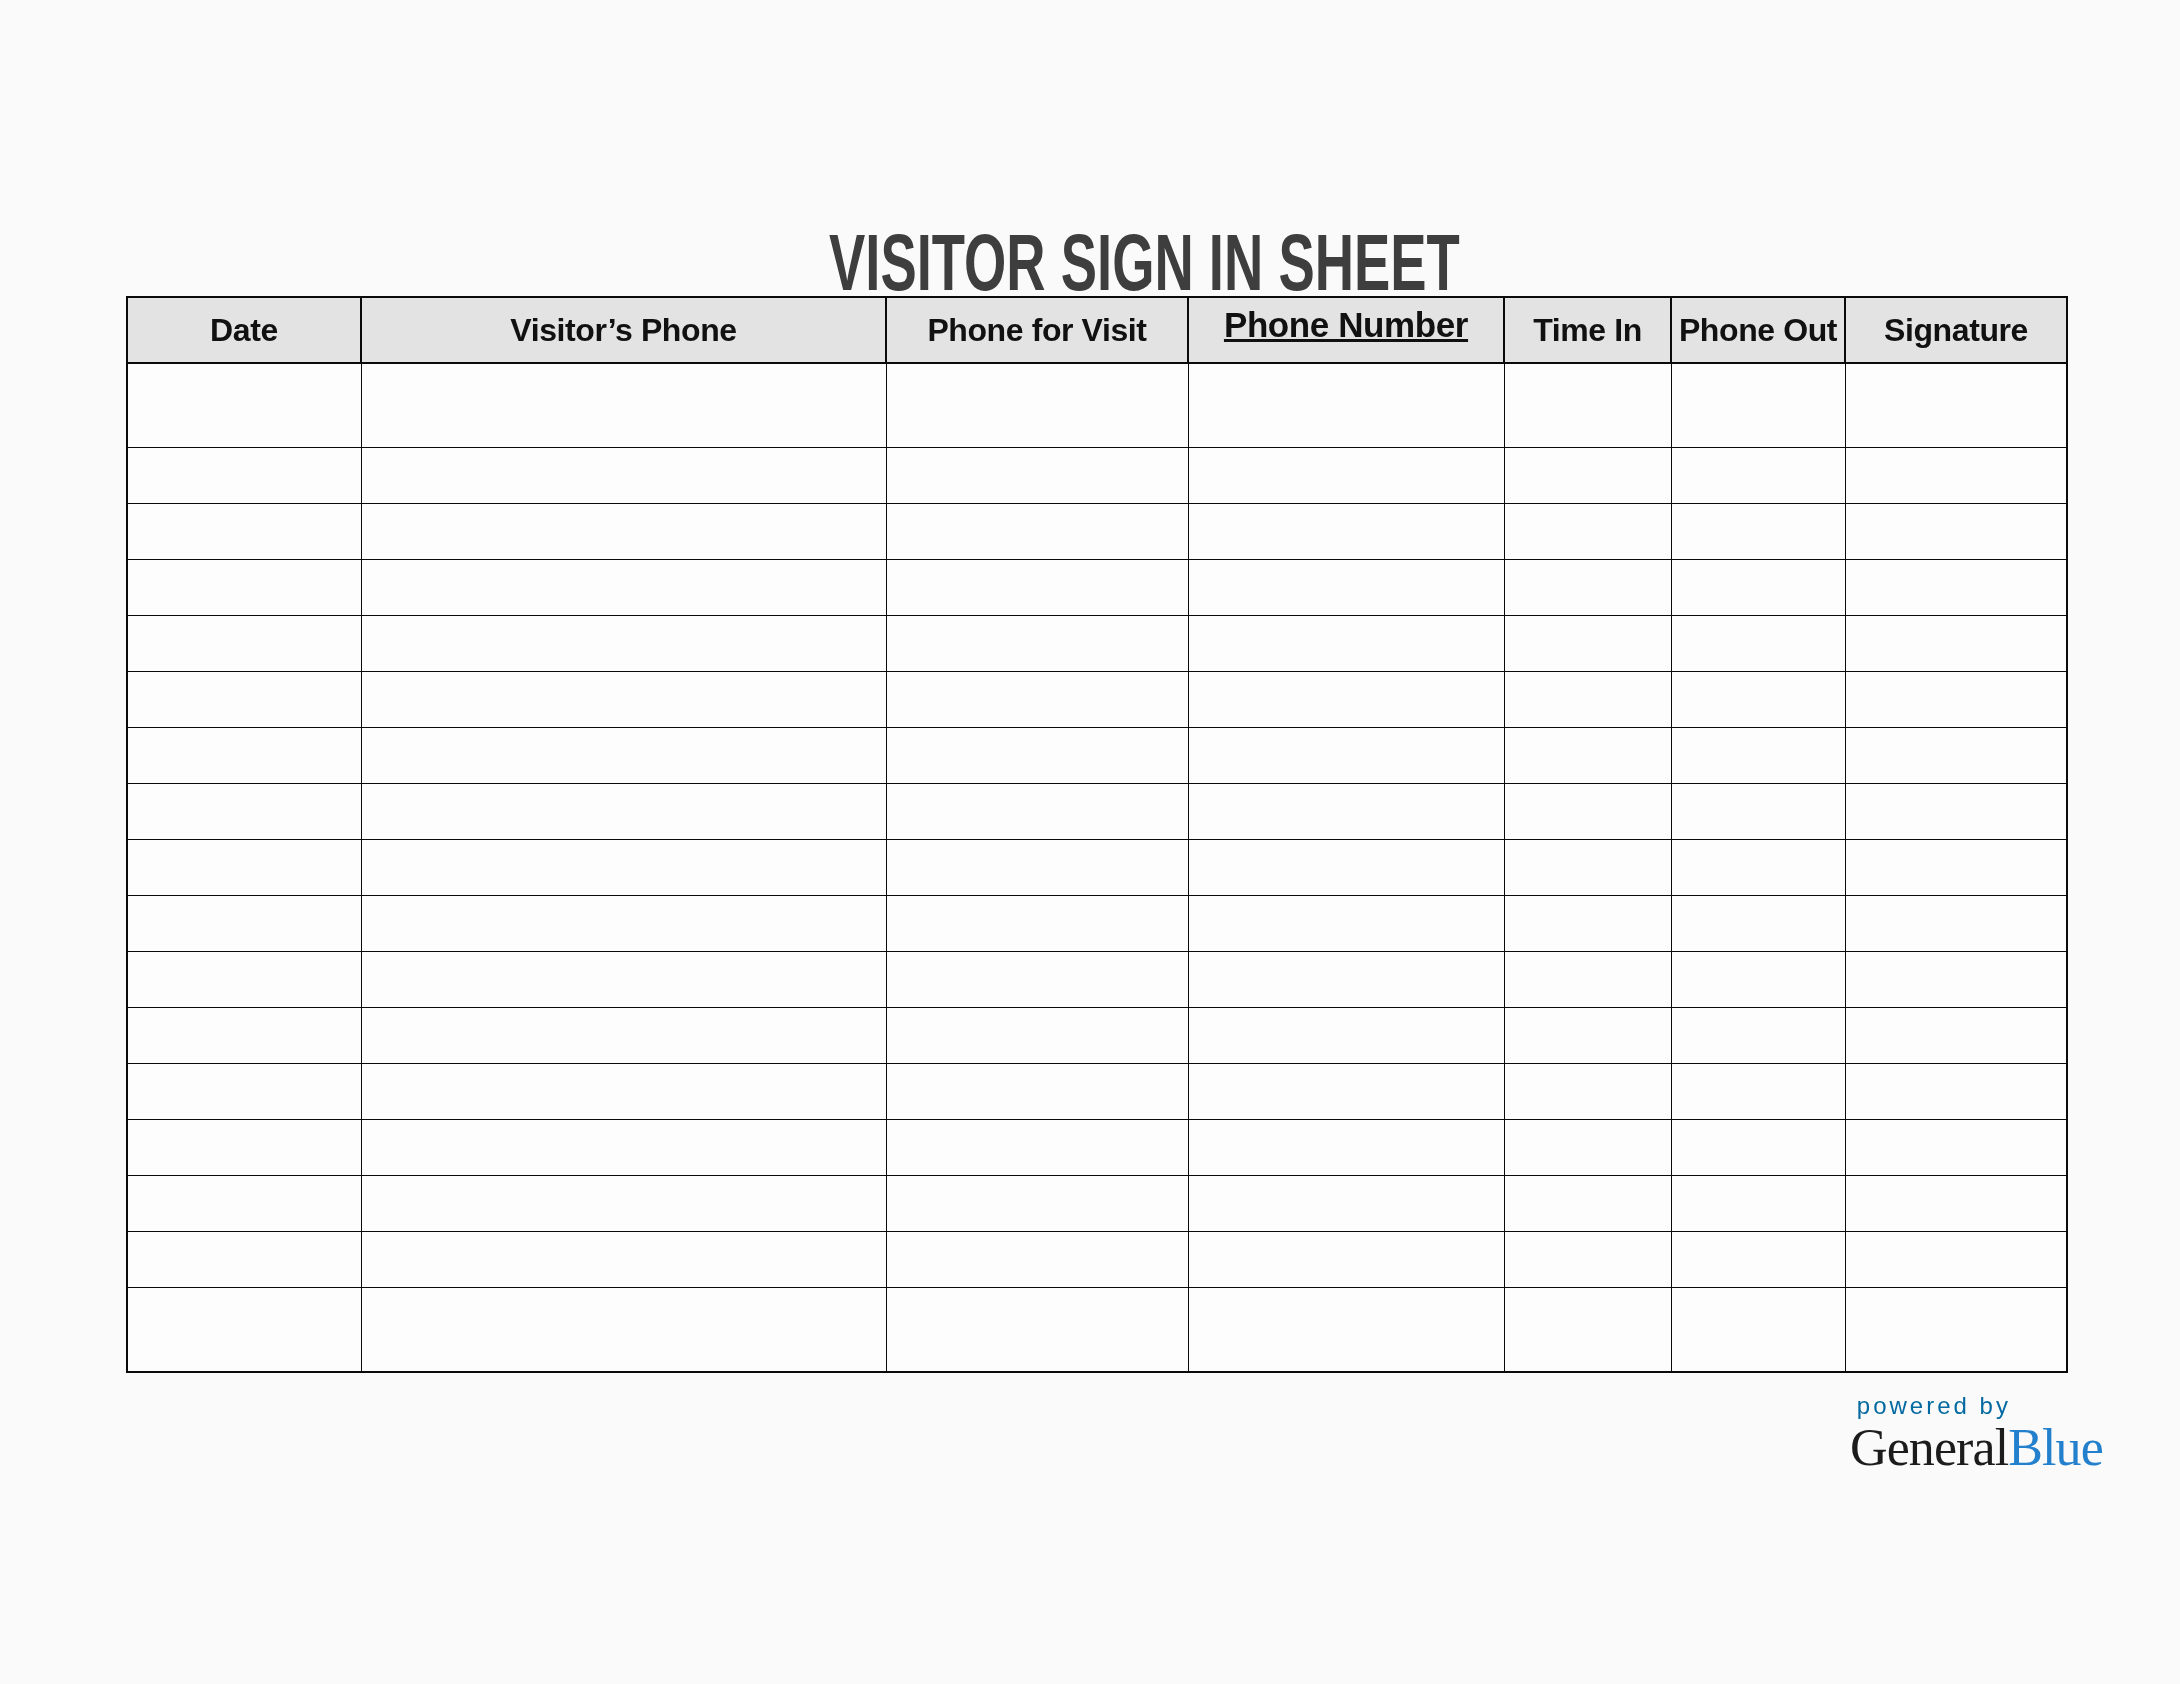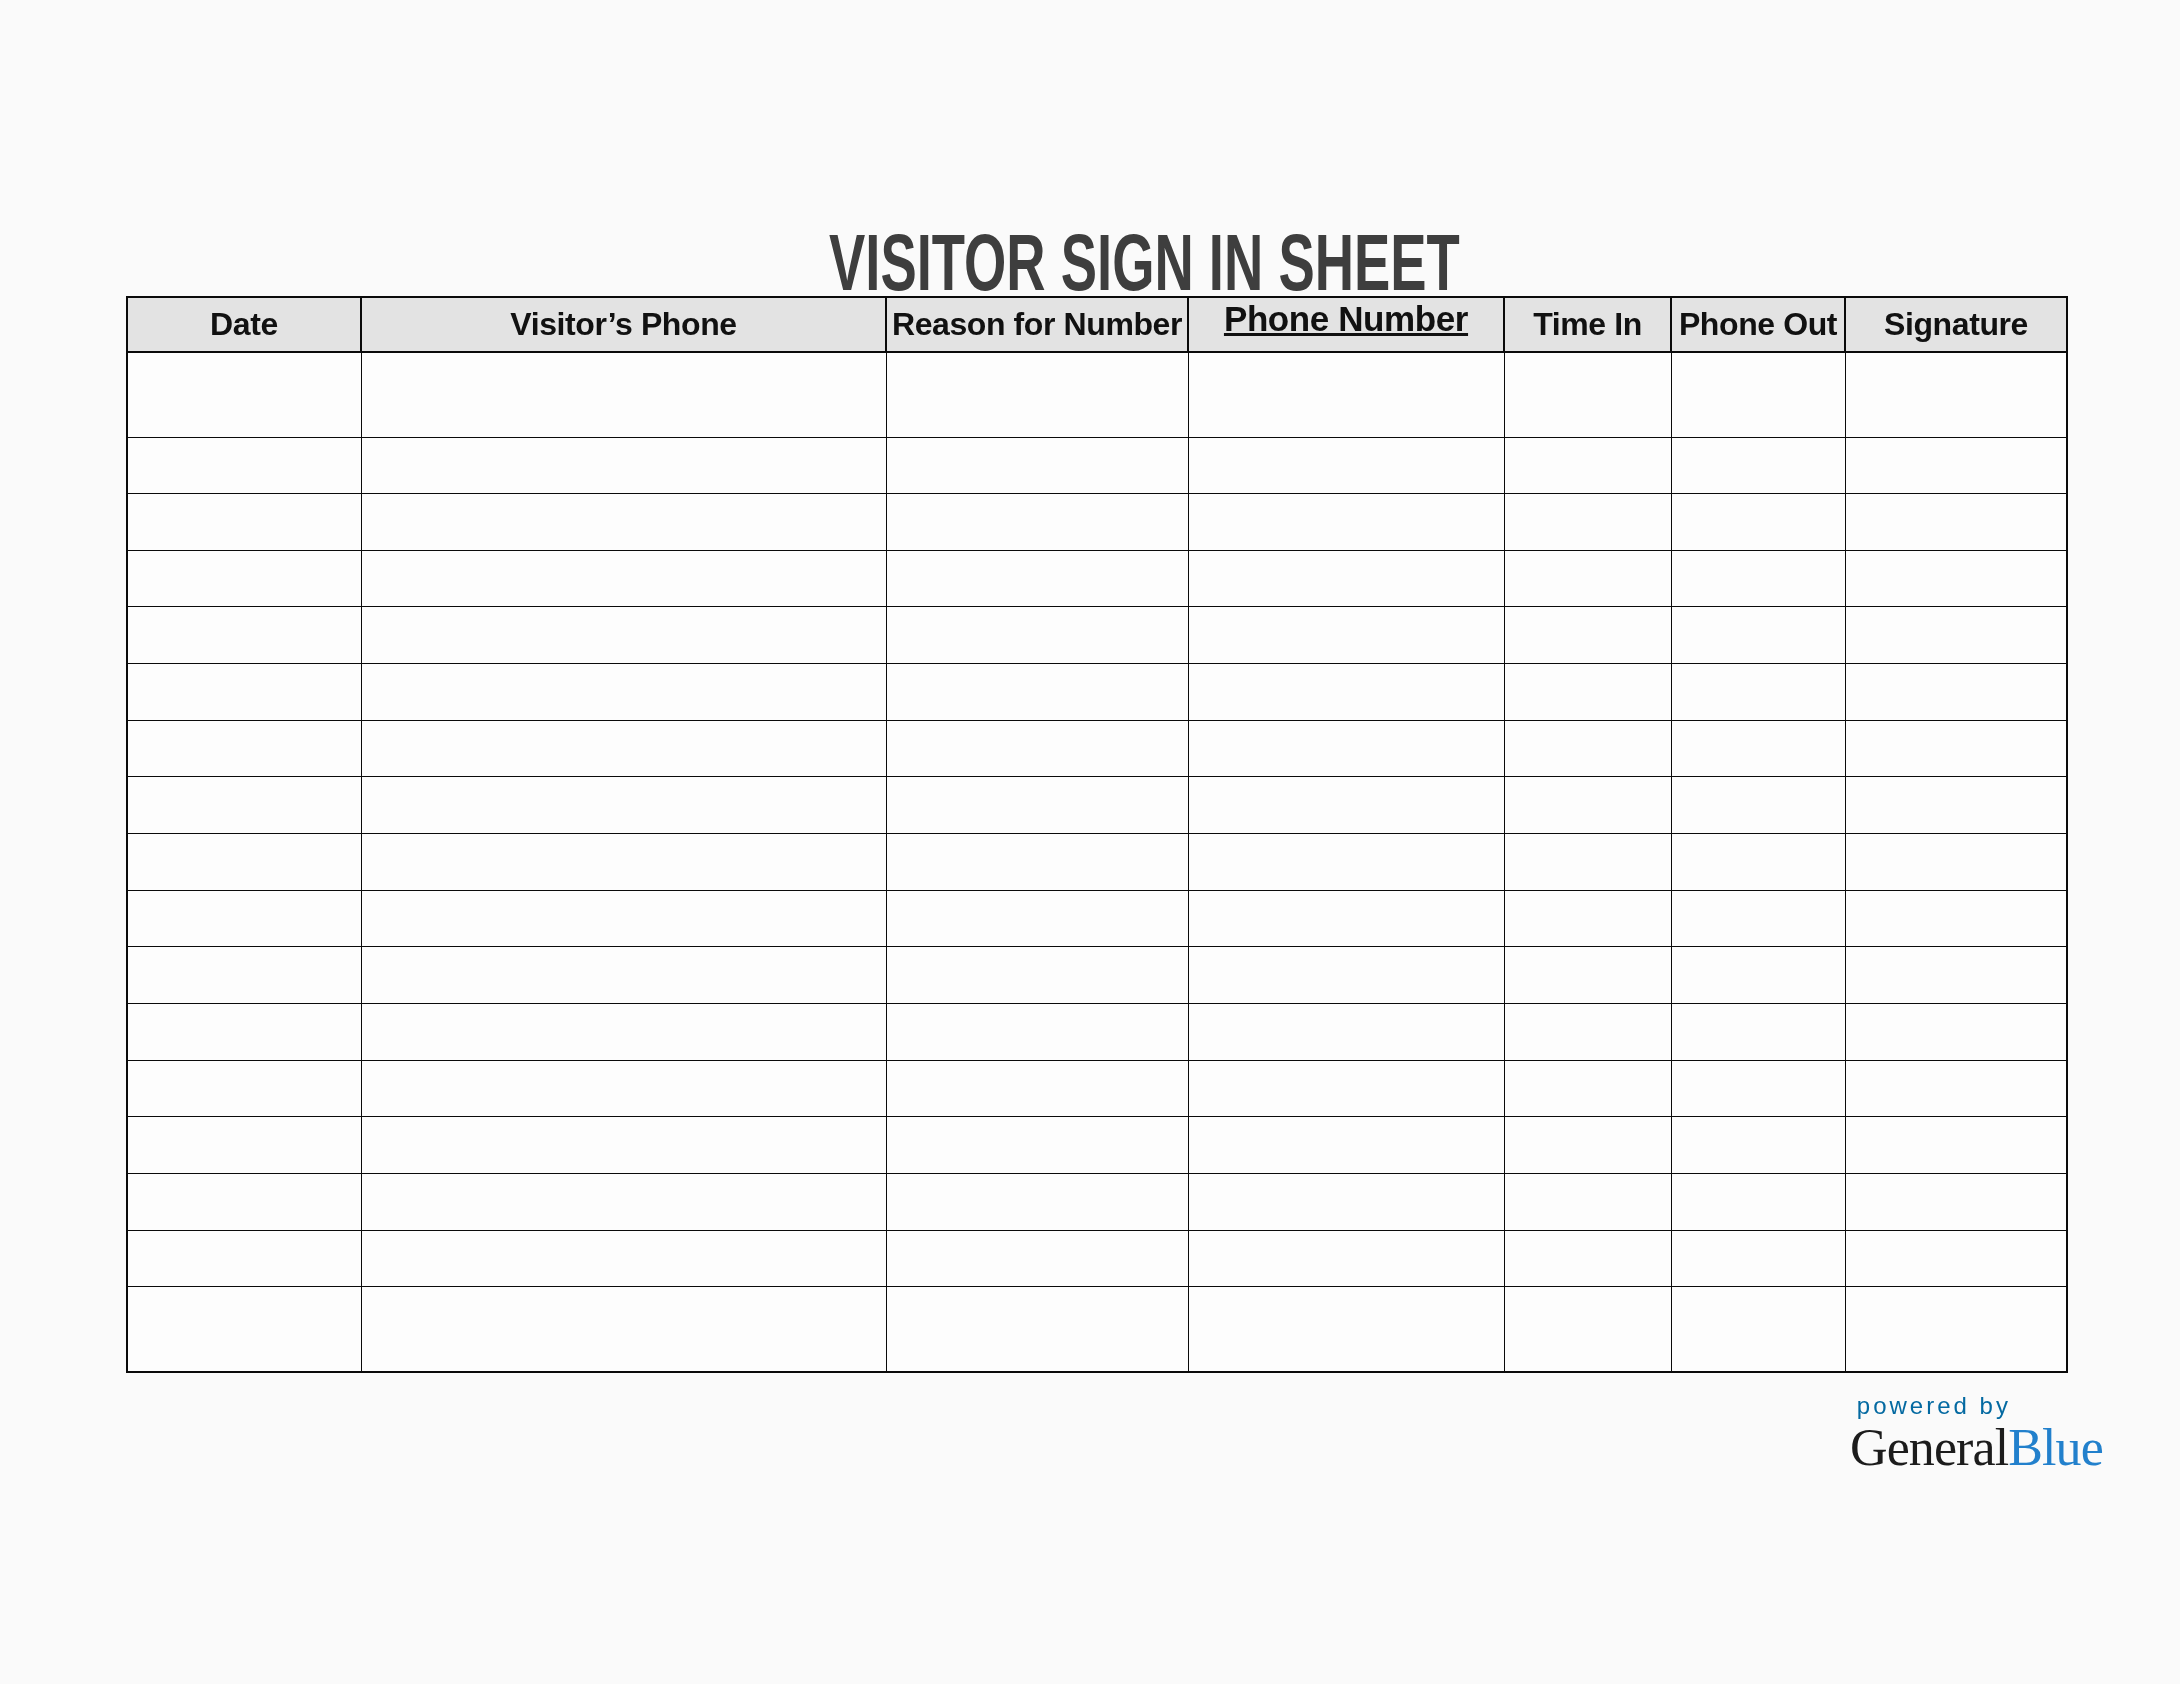--- a/index.html
+++ b/index.html
@@ -38,21 +38,21 @@
     left: 126px;
     top: 296px;
     width: 1940px;
     height: 1077px;
     border-collapse: collapse;
     table-layout: fixed;
     border: 2.1px solid #0a0a0a;
     background: #fdfdfd;
   }
   table.sign-in thead tr {
-    height: 55px;
+    height: 66px;
   }
   table.sign-in th {
     border: 2.6px solid #0a0a0a;
     background: #e3e3e3;
     font-size: 32px;
     font-weight: 700;
     color: #111111;
     text-align: center;
     vertical-align: middle;
     padding: 0;
@@ -113,21 +113,21 @@
     <col style="width:302px">
     <col style="width:316px">
     <col style="width:167px">
     <col style="width:174px">
     <col style="width:222px">
   </colgroup>
   <thead>
     <tr>
         <th><span class="hdr-inner">Date</span></th>
         <th><span class="hdr-inner">Visitor’s Phone</span></th>
-        <th><span class="hdr-inner">Reason for Number</span></th>
+        <th><span class="hdr-inner">Phone for Visit</span></th>
         <th class="raised"><span class="hdr-inner">Phone Number</span></th>
         <th><span class="hdr-inner">Time In</span></th>
         <th><span class="hdr-inner">Phone Out</span></th>
         <th><span class="hdr-inner">Signature</span></th>
       </tr>
   </thead>
   <tbody>
       <tr>
         <td></td>
         <td></td>

